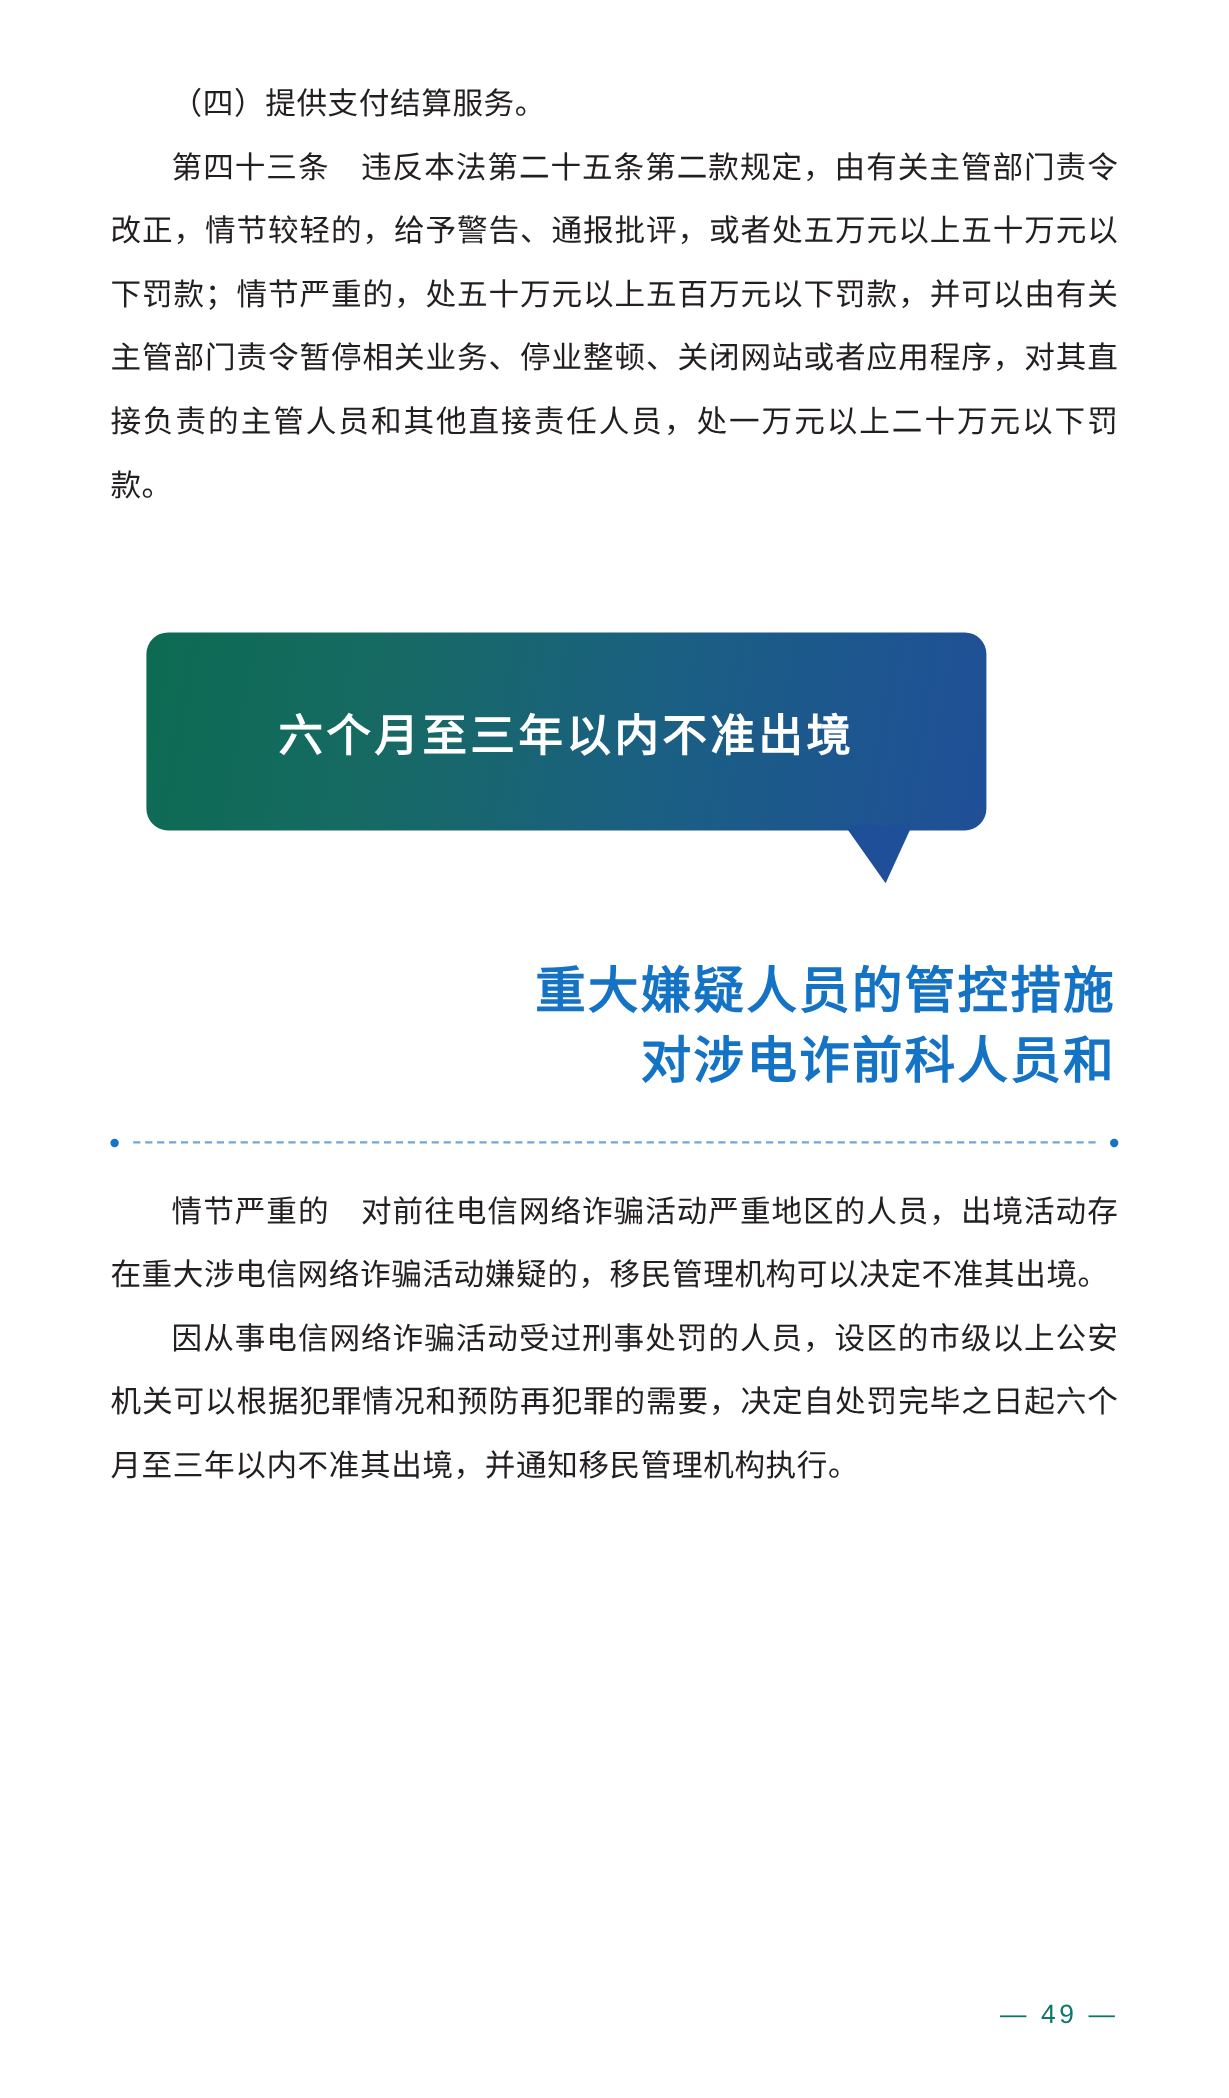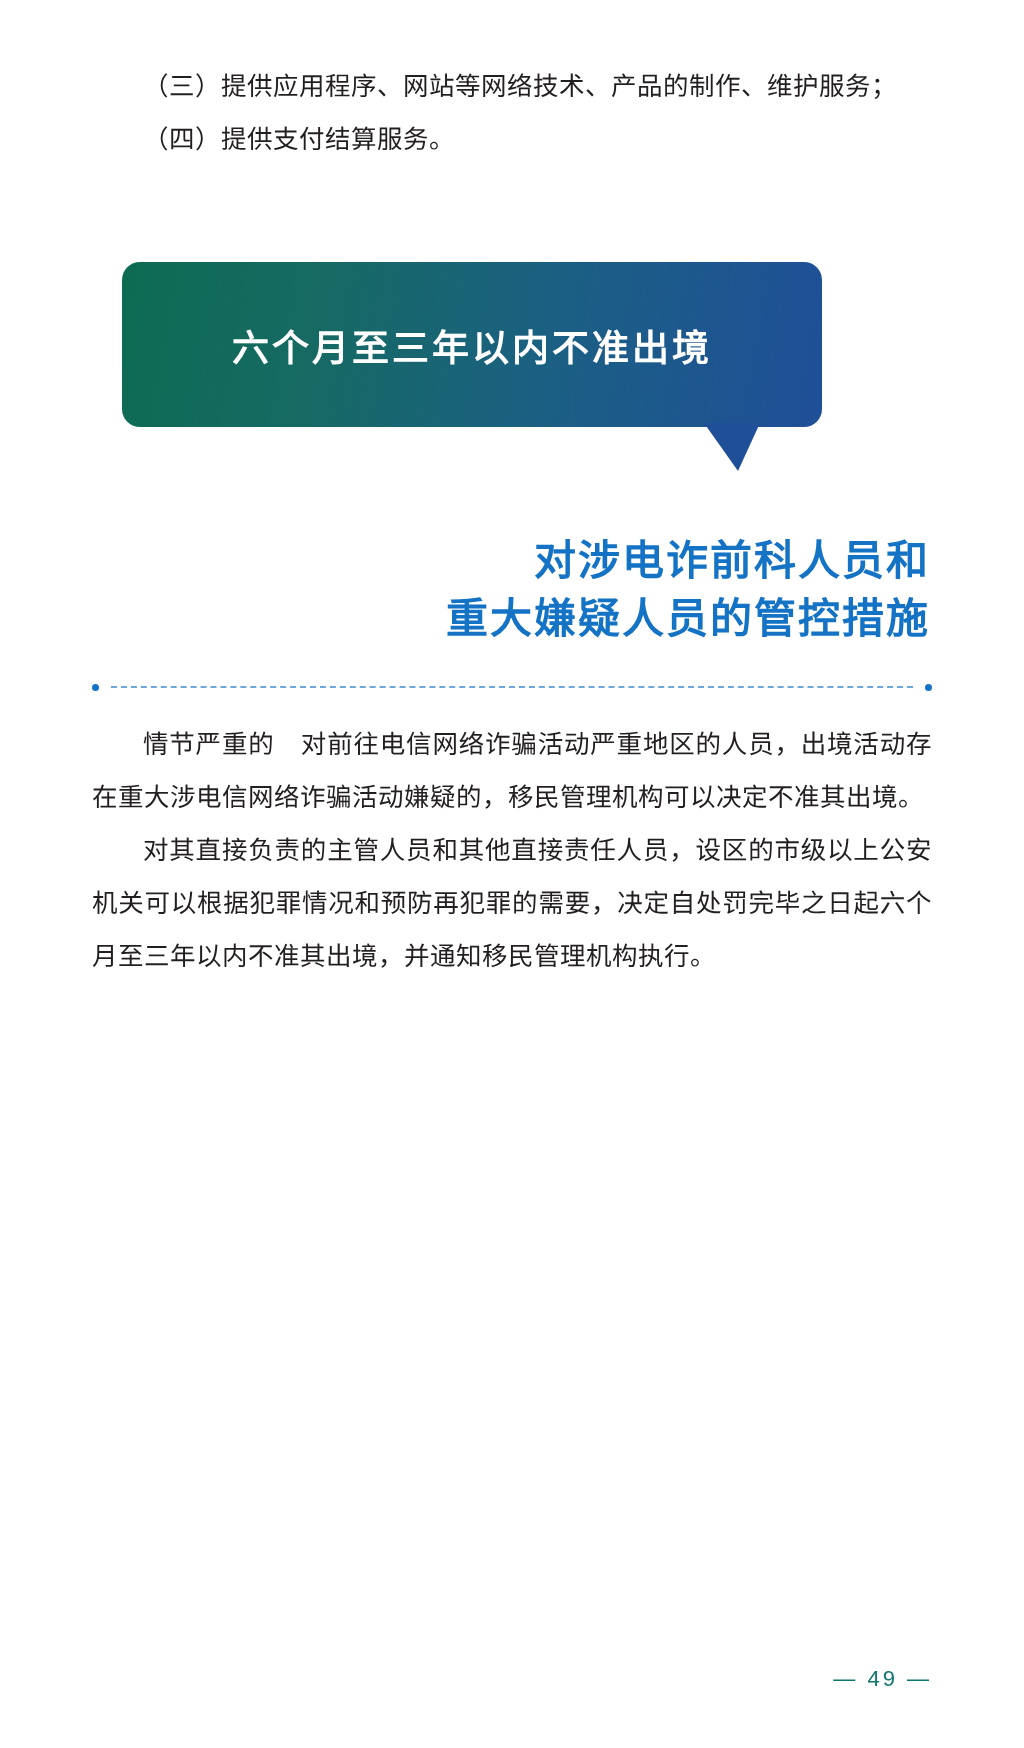--- a/index.html
+++ b/index.html
@@ -118,38 +118,38 @@
     font-size: 22px;
     color: #0f766e;
     letter-spacing: 3px;
   }
 </style>
 </head>
 <body>
 
 <div class="page">
 
-  <p class="para indent">（三）提供应用程序、网站等网络技术、产品的制作、维护服务；</p>
   <p class="para indent">（四）提供支付结算服务。</p>
+  <p class="para indent">第四十三条　违反本法第二十五条第二款规定，由有关主管部门责令改正，情节较轻的，给予警告、通报批评，或者处五万元以上五十万元以下罚款；情节严重的，处五十万元以上五百万元以下罚款，并可以由有关主管部门责令暂停相关业务、停业整顿、关闭网站或者应用程序，对其直接负责的主管人员和其他直接责任人员，处一万元以上二十万元以下罚款。</p>
 
   <div class="banner-wrap">
     <div class="banner">
       <span class="banner-text">六个月至三年以内不准出境</span>
     </div>
     <div class="banner-tail"></div>
   </div>
 
   <div class="section-title">
+    <span class="line">重大嫌疑人员的管控措施</span>
     <span class="line">对涉电诈前科人员和</span>
-    <span class="line">重大嫌疑人员的管控措施</span>
   </div>
 
   <div class="divider">
     <span class="dot"></span>
     <span class="rule"></span>
     <span class="dot"></span>
   </div>
 
   <p class="para indent">情节严重的　对前往电信网络诈骗活动严重地区的人员，出境活动存在重大涉电信网络诈骗活动嫌疑的，移民管理机构可以决定不准其出境。</p>
-  <p class="para indent">对其直接负责的主管人员和其他直接责任人员，设区的市级以上公安机关可以根据犯罪情况和预防再犯罪的需要，决定自处罚完毕之日起六个月至三年以内不准其出境，并通知移民管理机构执行。</p>
+  <p class="para indent">因从事电信网络诈骗活动受过刑事处罚的人员，设区的市级以上公安机关可以根据犯罪情况和预防再犯罪的需要，决定自处罚完毕之日起六个月至三年以内不准其出境，并通知移民管理机构执行。</p>
 
   <div class="page-number">— 49 —</div>
 </div>
 
 </body></html>

